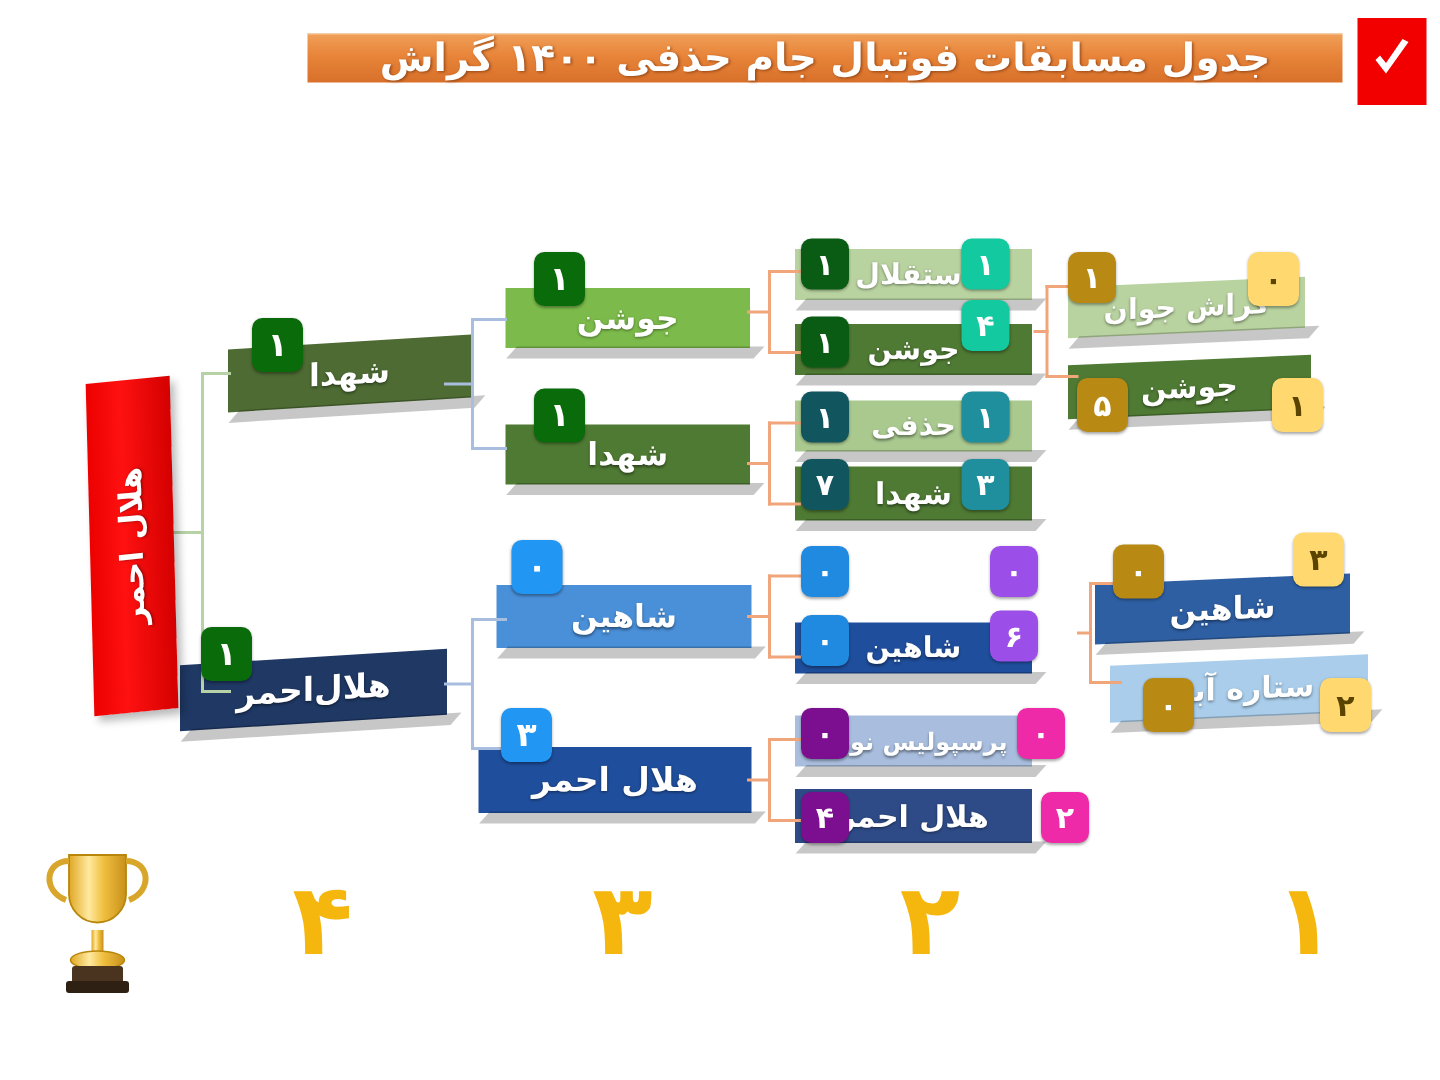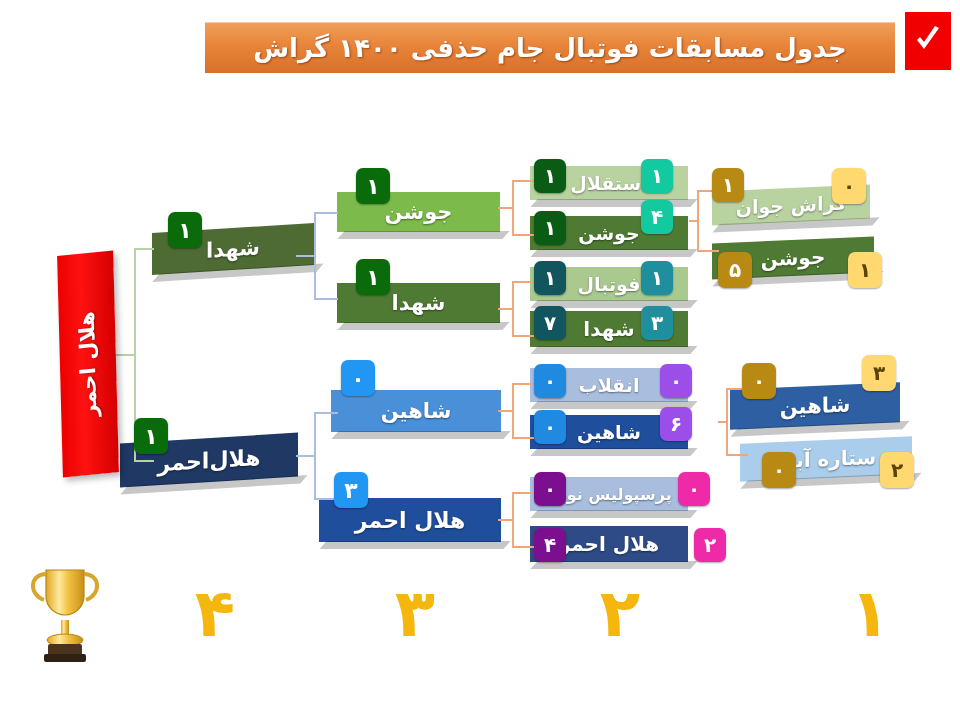--- a/index.html
+++ b/index.html
@@ -18,21 +18,21 @@
   .brand{
     position:absolute;left:8px;top:18px;
     font-family:"DejaVu Sans","Liberation Sans",sans-serif;
     font-weight:bold;font-size:31px;font-style:italic;
     color:#f08a3c;
     text-shadow:1px 1px 0 #fff,2px 2px 2px rgba(180,90,30,.55);
     letter-spacing:-1px;
     direction:ltr;
   }
   .title-bar{
-    position:absolute;left:205px;top:22px;width:690px;height:51px;
+    position:absolute;left:205px;top:22px;width:690px;height:33px;
     background:linear-gradient(180deg,#f0a05a 0%,#e8853a 45%,#d8702a 100%);
     box-shadow:inset 0 1px 0 rgba(255,255,255,.45);
   }
   .title-text{
     position:absolute;inset:0;
     display:flex;align-items:center;justify-content:center;
     color:#ffffff;font-size:26px;font-weight:bold;
     text-shadow:1px 1px 2px rgba(120,50,10,.7);
     white-space:nowrap;
   }
@@ -235,42 +235,39 @@
     <span class="label">جوشن</span>
   </div>
   <div class="score" style="left:534px;top:211px;width:32px;height:34px;background:#0a5c14;font-size:20px;">
     <span>۱</span>
   </div>
   <div class="score" style="left:641px;top:200px;width:32px;height:34px;background:#12c9a0;font-size:20px;">
     <span>۴</span>
   </div>
 
   <div class="bar slab" style="left:530px;top:267px;width:158px;height:34px;background:#a9c98f;font-size:19px;">
-    <span class="label">فوتبال</span>
+    <span class="label">حذفی</span>
   </div>
   <div class="score" style="left:534px;top:261px;width:32px;height:34px;background:#11555e;font-size:20px;">
     <span>۱</span>
   </div>
   <div class="score" style="left:641px;top:261px;width:32px;height:34px;background:#1f8f9e;font-size:20px;">
     <span>۱</span>
   </div>
 
   <div class="bar slab" style="left:530px;top:311px;width:158px;height:36px;background:#4f7a33;font-size:20px;">
     <span class="label">شهدا</span>
   </div>
   <div class="score" style="left:534px;top:306px;width:32px;height:34px;background:#11555e;font-size:20px;">
     <span>۷</span>
   </div>
   <div class="score" style="left:641px;top:306px;width:32px;height:34px;background:#1f8f9e;font-size:20px;">
     <span>۳</span>
   </div>
 
-  <div class="bar slab" style="left:530px;top:368px;width:158px;height:34px;background:#a9bede;font-size:19px;">
-    <span class="label">انقلاب</span>
-  </div>
   <div class="score" style="left:534px;top:364px;width:32px;height:34px;background:#1f8ae0;font-size:20px;">
     <span>۰</span>
   </div>
   <div class="score" style="left:660px;top:364px;width:32px;height:34px;background:#9b4fe8;font-size:20px;">
     <span>۰</span>
   </div>
 
   <div class="bar slab" style="left:530px;top:415px;width:158px;height:34px;background:#1f4e9c;font-size:19px;">
     <span class="label">شاهین</span>
   </div>

